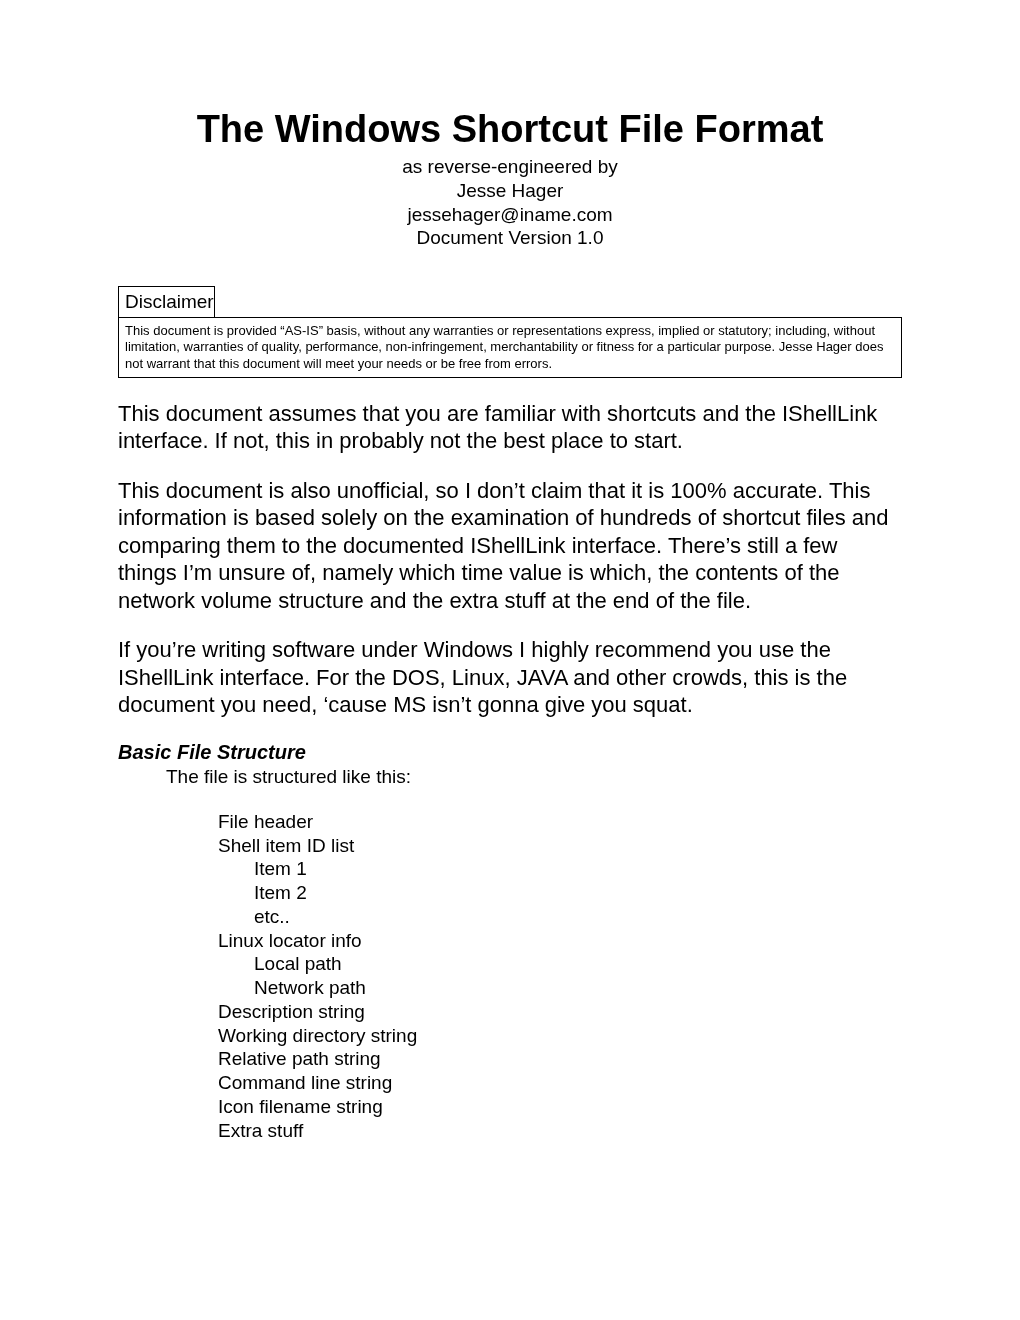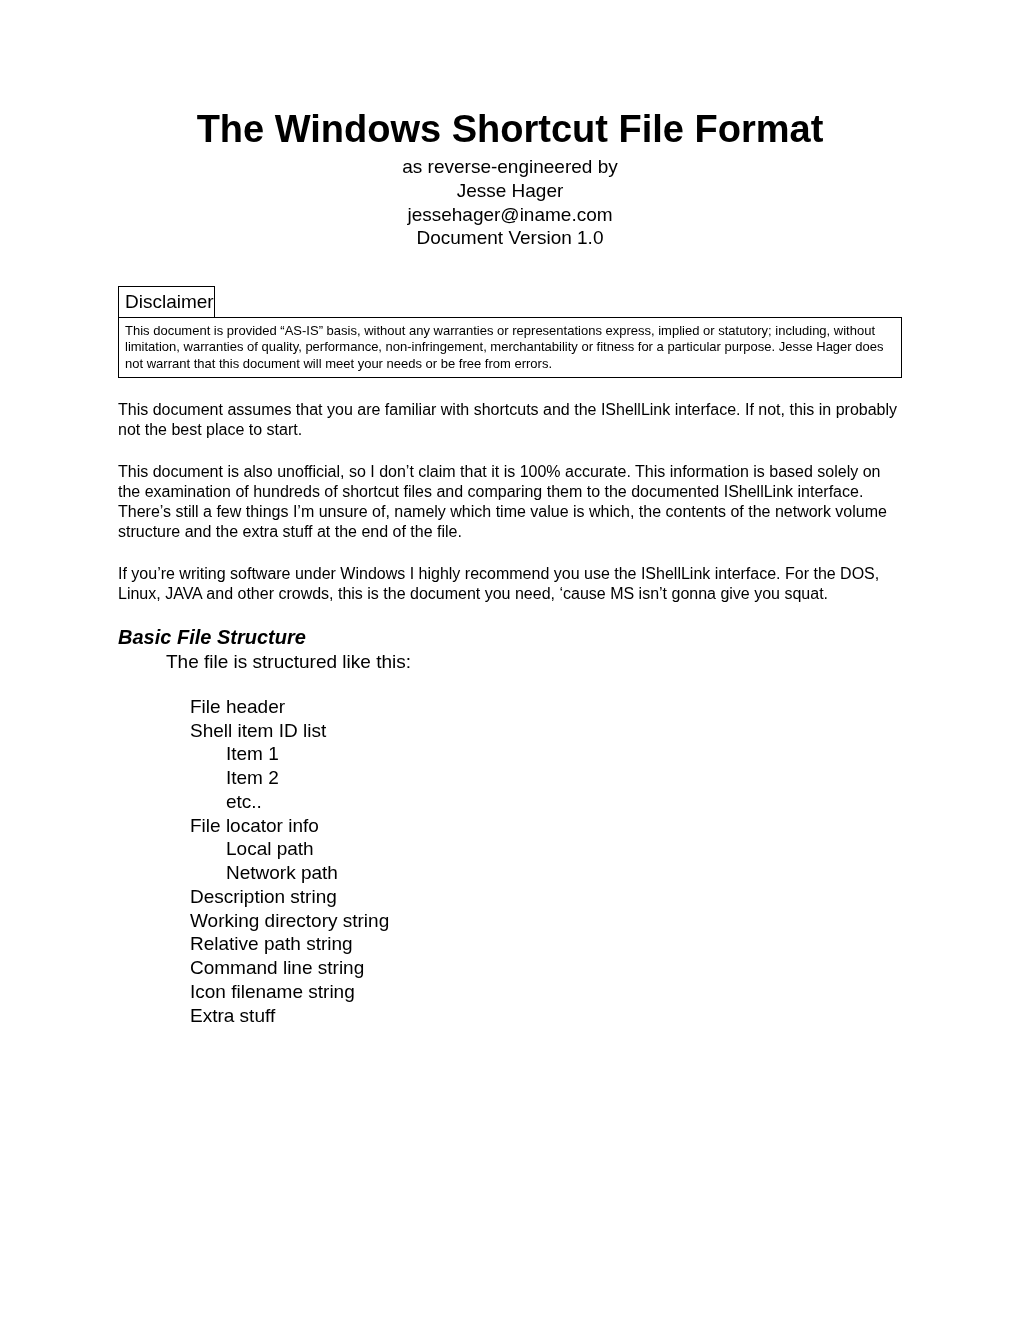--- a/index.html
+++ b/index.html
@@ -37,39 +37,39 @@
       padding: 4px 0 4px 6px;
       font-size: 19px;
     }
     .disclaimer-body {
       border: 1px solid #000;
       padding: 5px 9px 5px 6px;
       font-size: 13px;
       line-height: 1.25;
     }
     .para {
-      font-size: 16px;
+      font-size: 22px;
       line-height: 1.25;
       margin-bottom: 22px;
     }
     .section-heading {
       font-size: 20px;
       font-weight: bold;
       margin-bottom: 2px;
       font-style: italic;
     }
     .section-intro {
       font-size: 19px;
       margin-left: 48px;
       margin-bottom: 22px;
     }
     .structure-list {
       font-size: 19px;
       line-height: 1.25;
-      margin-left: 72px;
+      margin-left: 100px;
     }
     .indent-1 {
       margin-left: 36px;
     }
   </style>
 </head>
 <body>
 
 <h1 class="title">The Windows Shortcut File Format</h1>
 
@@ -91,21 +91,21 @@
 
 <h2 class="section-heading">Basic File Structure</h2>
 <div class="section-intro">The file is structured like this:</div>
 
 <div class="structure-list">
   <div>File header</div>
   <div>Shell item ID list</div>
   <div class="indent-1">Item 1</div>
   <div class="indent-1">Item 2</div>
   <div class="indent-1">etc..</div>
-  <div>File locator info</div>
+  <div>Linux locator info</div>
   <div class="indent-1">Local path</div>
   <div class="indent-1">Network path</div>
   <div>Description string</div>
   <div>Working directory string</div>
   <div>Relative path string</div>
   <div>Command line string</div>
   <div>Icon filename string</div>
   <div>Extra stuff</div>
 </div>
 

